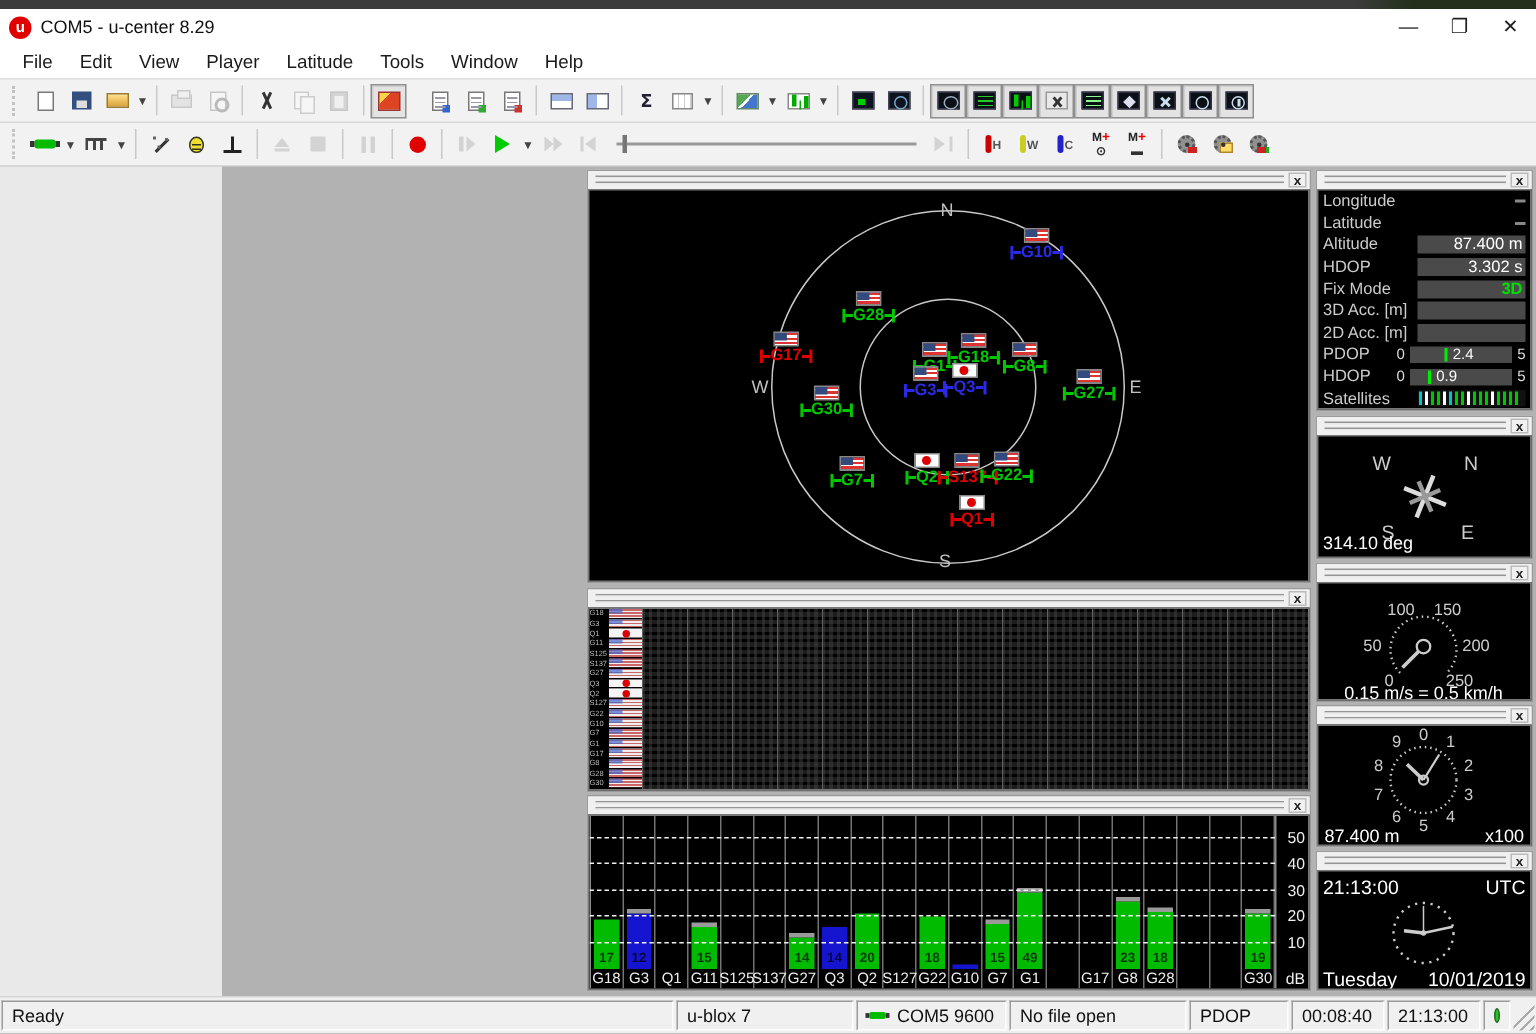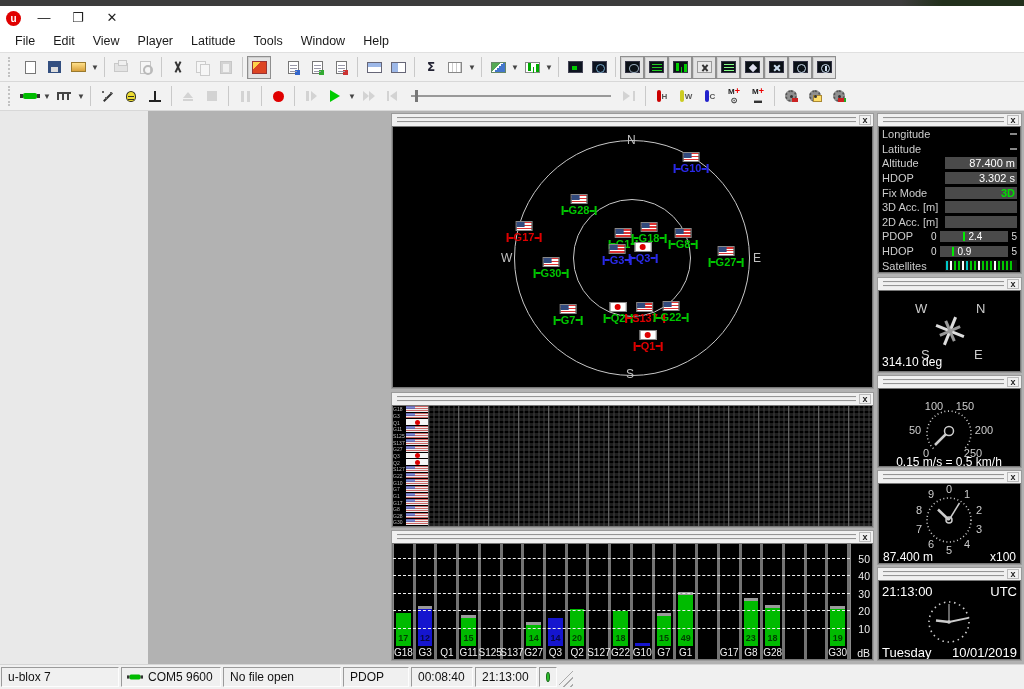--- a/index.html
+++ b/index.html
@@ -121,21 +121,21 @@
   .hf.us::before { content:""; position:absolute; left:0; top:0; width:9px; height:3px; background:#46c; opacity:.7; }
   .hf.jp { background:#f5f5f5; } .hf.jp::before { content:""; position:absolute; left:50%; top:50%; width:5px; height:5px; margin:-2.5px 0 0 -2.5px; border-radius:50%; background:#d00; }
   .hist-grid { flex:1; background:
       repeating-linear-gradient(90deg, rgba(110,110,110,.8) 0 1px, transparent 1px 30px),
       repeating-linear-gradient(90deg, rgba(70,70,70,.45) 0 2px, transparent 2px 5px),
       repeating-linear-gradient(0deg, #1d1d1d 0 3px, #000 3px 5px); }
 
   
   .chart-wrap { display:flex; height:100%; }
   .plot { flex:1; position:relative; display:flex; }
-  .slot { flex:1; position:relative; border-right:3px solid #737373; }
+  .slot { flex:1; position:relative; border-right:1px solid #737373; }
   .slot:first-child { border-left:1px solid #8a8a8a; }
   .bar { position:absolute; left:2px; right:2px; bottom:13px; }
   .bar.green { background:#00bb00; } .bar.blue { background:#1515cf; }
   .bar .cap { position:absolute; top:-3px; left:0; right:0; height:3px; background:#9a9a9a; }
   .bar-num { position:absolute; bottom:16px; width:100%; text-align:center; font:bold 9px "Liberation Sans",sans-serif; color:rgba(0,0,0,.68); z-index:3; }
   .gridline { position:absolute; left:0; right:0; border-top:1px dashed #f0f0f0; z-index:2; }
   .slot-label { position:absolute; bottom:0; width:130%; left:-15%; height:13px; text-align:center; font-size:10px; color:#eee; line-height:13px; z-index:3; white-space:nowrap; }
   .yaxis { width:22px; position:relative; border-left:1px solid #8a8a8a; }
   .ylab { position:absolute; right:2px; font-size:10.5px; color:#eee; transform:translateY(50%); }
   .ydb { position:absolute; right:2px; bottom:0; font-size:10.5px; color:#eee; }
@@ -170,20 +170,21 @@
   .sled { width:10px; height:10px; border-radius:50%; background:#2ec02e; border:1px solid #1a6b1a; margin:auto; }
   .grip { width:14px; background:linear-gradient(135deg,transparent 0 50%,#aaa 50% 55%,transparent 55% 70%,#aaa 70% 75%,transparent 75% 90%,#aaa 90% 95%,transparent 95%); }
 </style>
 </head>
 <body>
 
 <div class="top-strip"></div>
 
 <div class="titlebar">
   <div class="logo">u</div>
+  <div class="title-text">COM5 - u-center 8.29</div>
   <div class="win-ctrls">
     <div class="win-ctrl">—</div>
     <div class="win-ctrl">❐</div>
     <div class="win-ctrl">✕</div>
   </div>
 </div>
 
 <div class="menubar" id="menubar">
     <span class="menu-item">File</span>
     <span class="menu-item">Edit</span>
@@ -872,20 +873,21 @@
         <text x="3" y="15" fill="#ffffff" font-size="13">21:13:00</text>
         <text x="138" y="15" fill="#ffffff" font-size="13" text-anchor="end">UTC</text>
         <text x="3" y="76" fill="#ffffff" font-size="13">Tuesday</text>
         <text x="138" y="76" fill="#ffffff" font-size="13" text-anchor="end">10/01/2019</text>
       </svg>
     </div>
   </div>
 </div>
 
 <div class="statusbar">
+  <div class="scell grow">Ready</div>
   <div class="scell" style="width:118px">u-blox 7</div>
   <div class="scell" style="width:100px">
     <span class="ic ic-conn" style="transform:scale(.8);margin-right:6px"></span>
     <span>COM5 9600</span>
   </div>
   <div class="scell" style="width:118px">No file open</div>
   <div class="scell" style="width:66px">PDOP</div>
   <div class="scell" style="width:62px">00:08:40</div>
   <div class="scell" style="width:62px">21:13:00</div>
   <div class="scell" style="width:18px">

